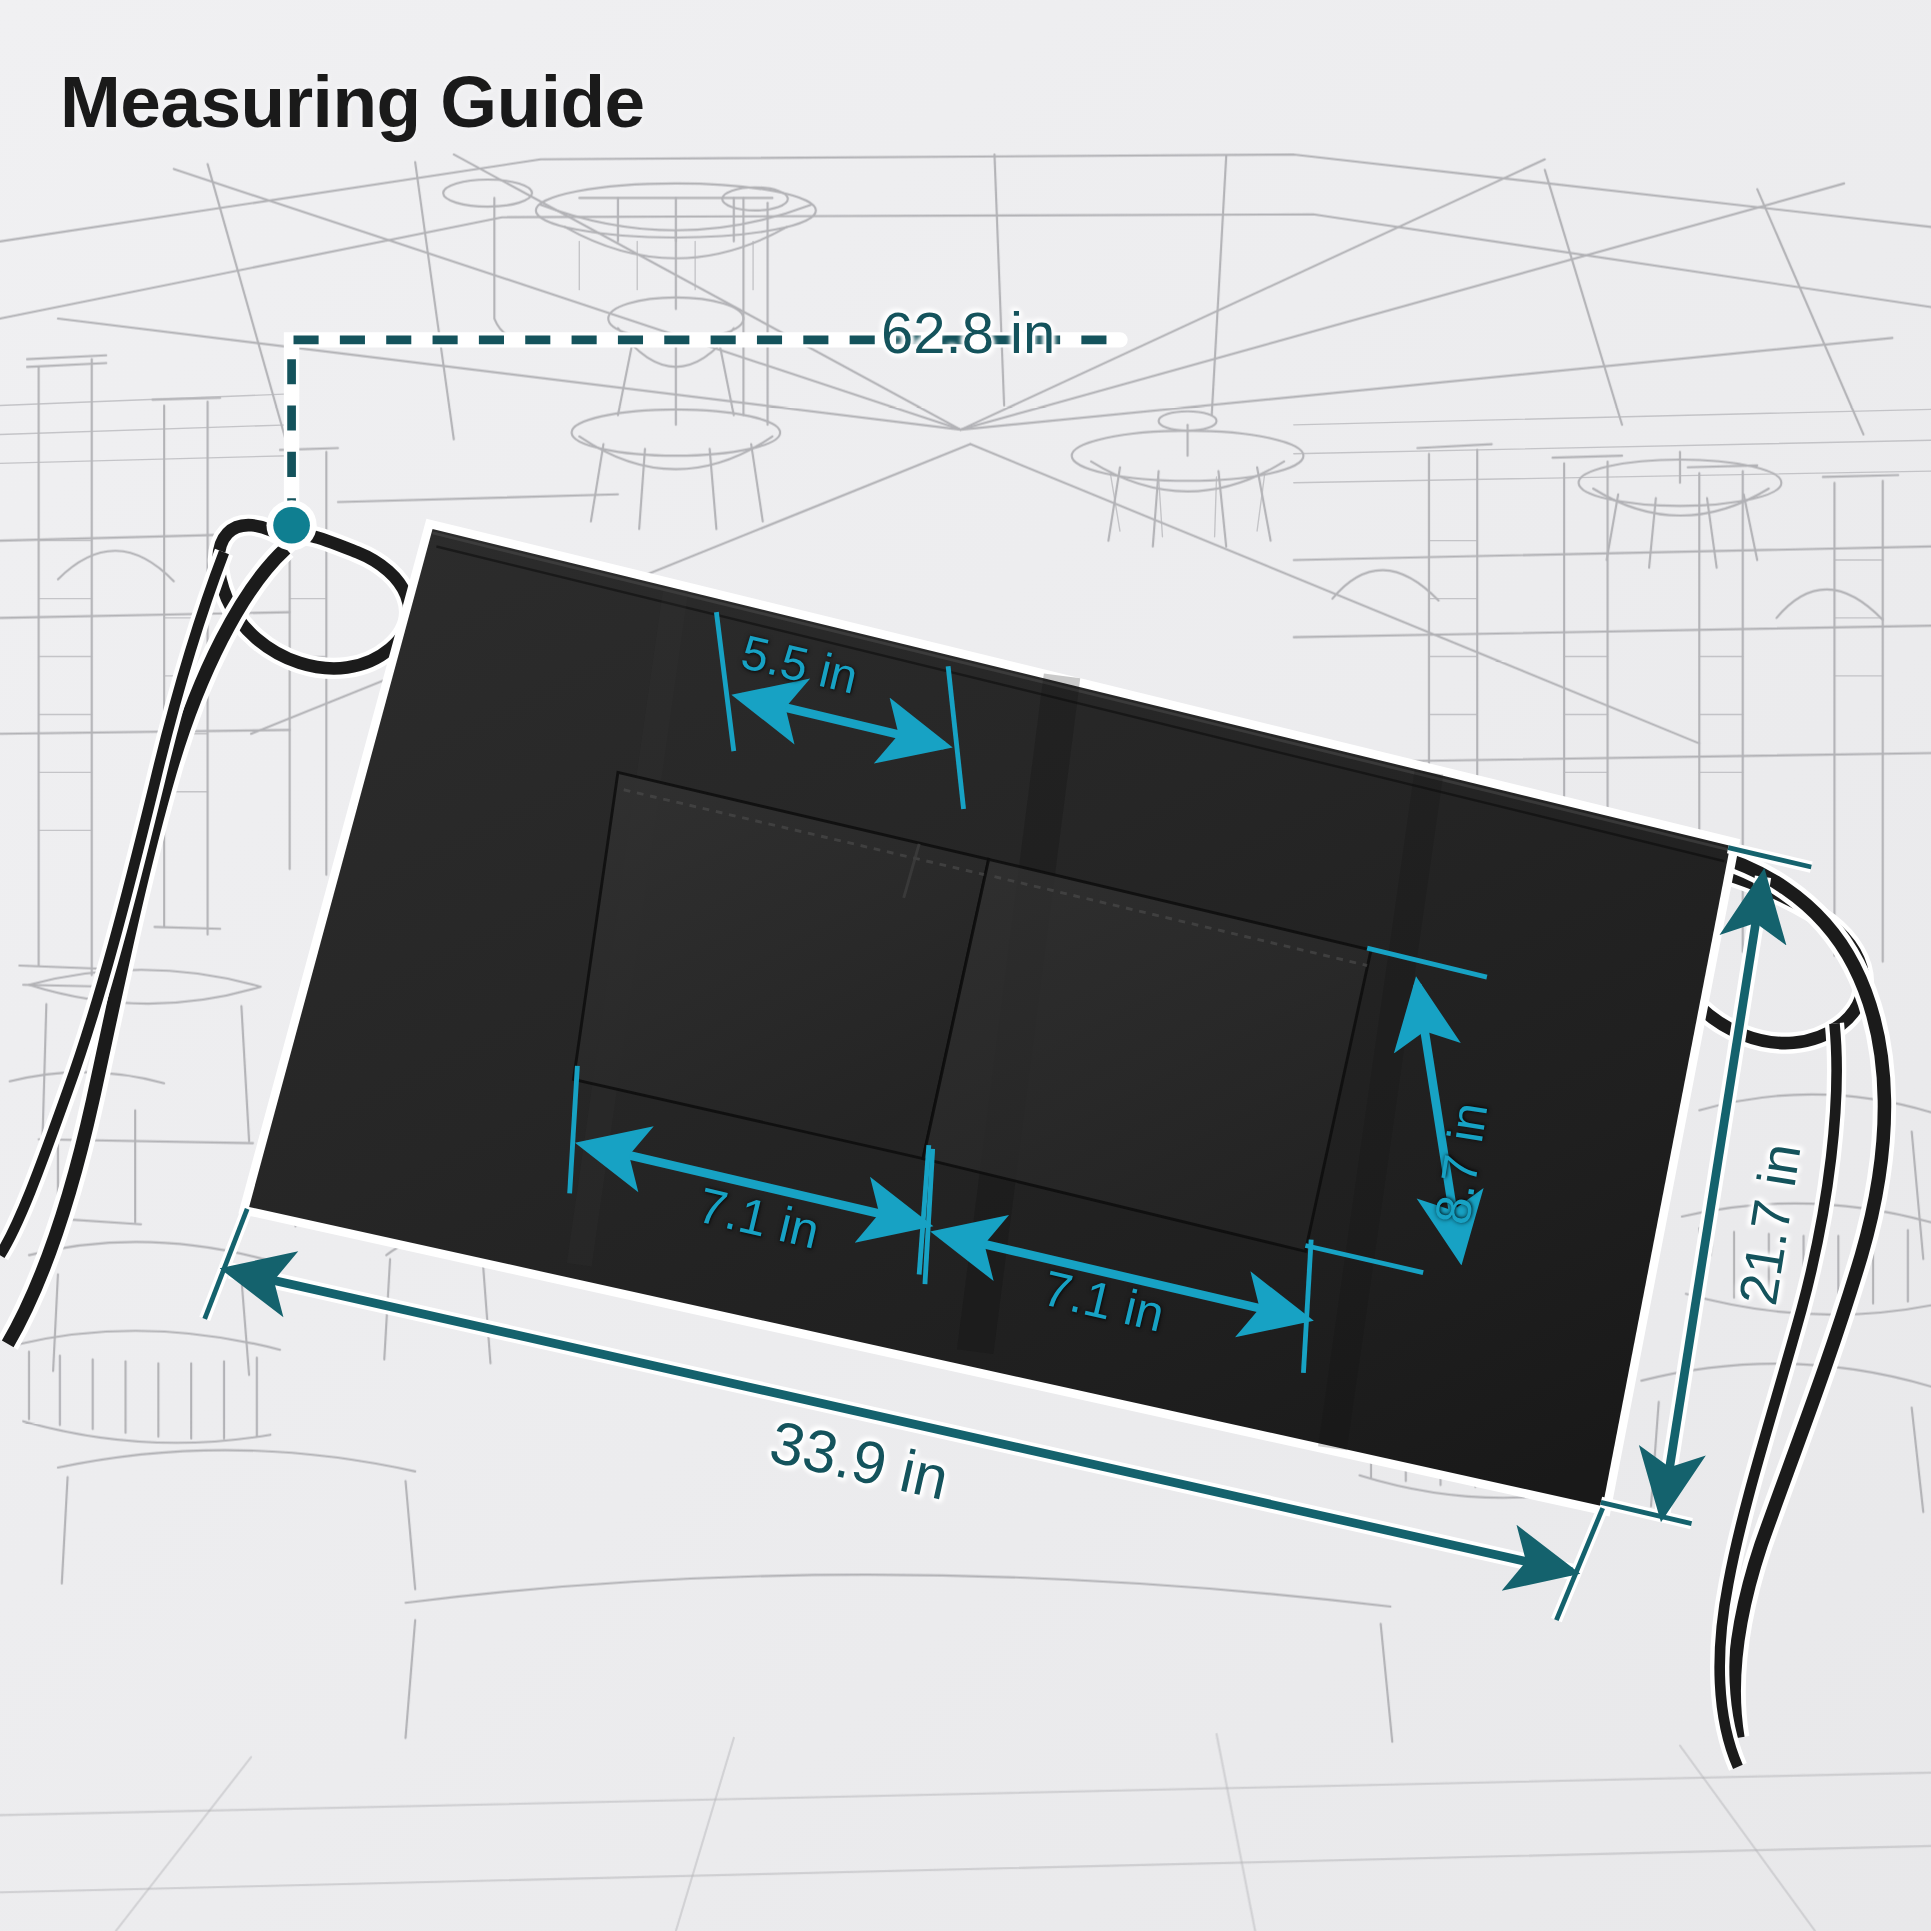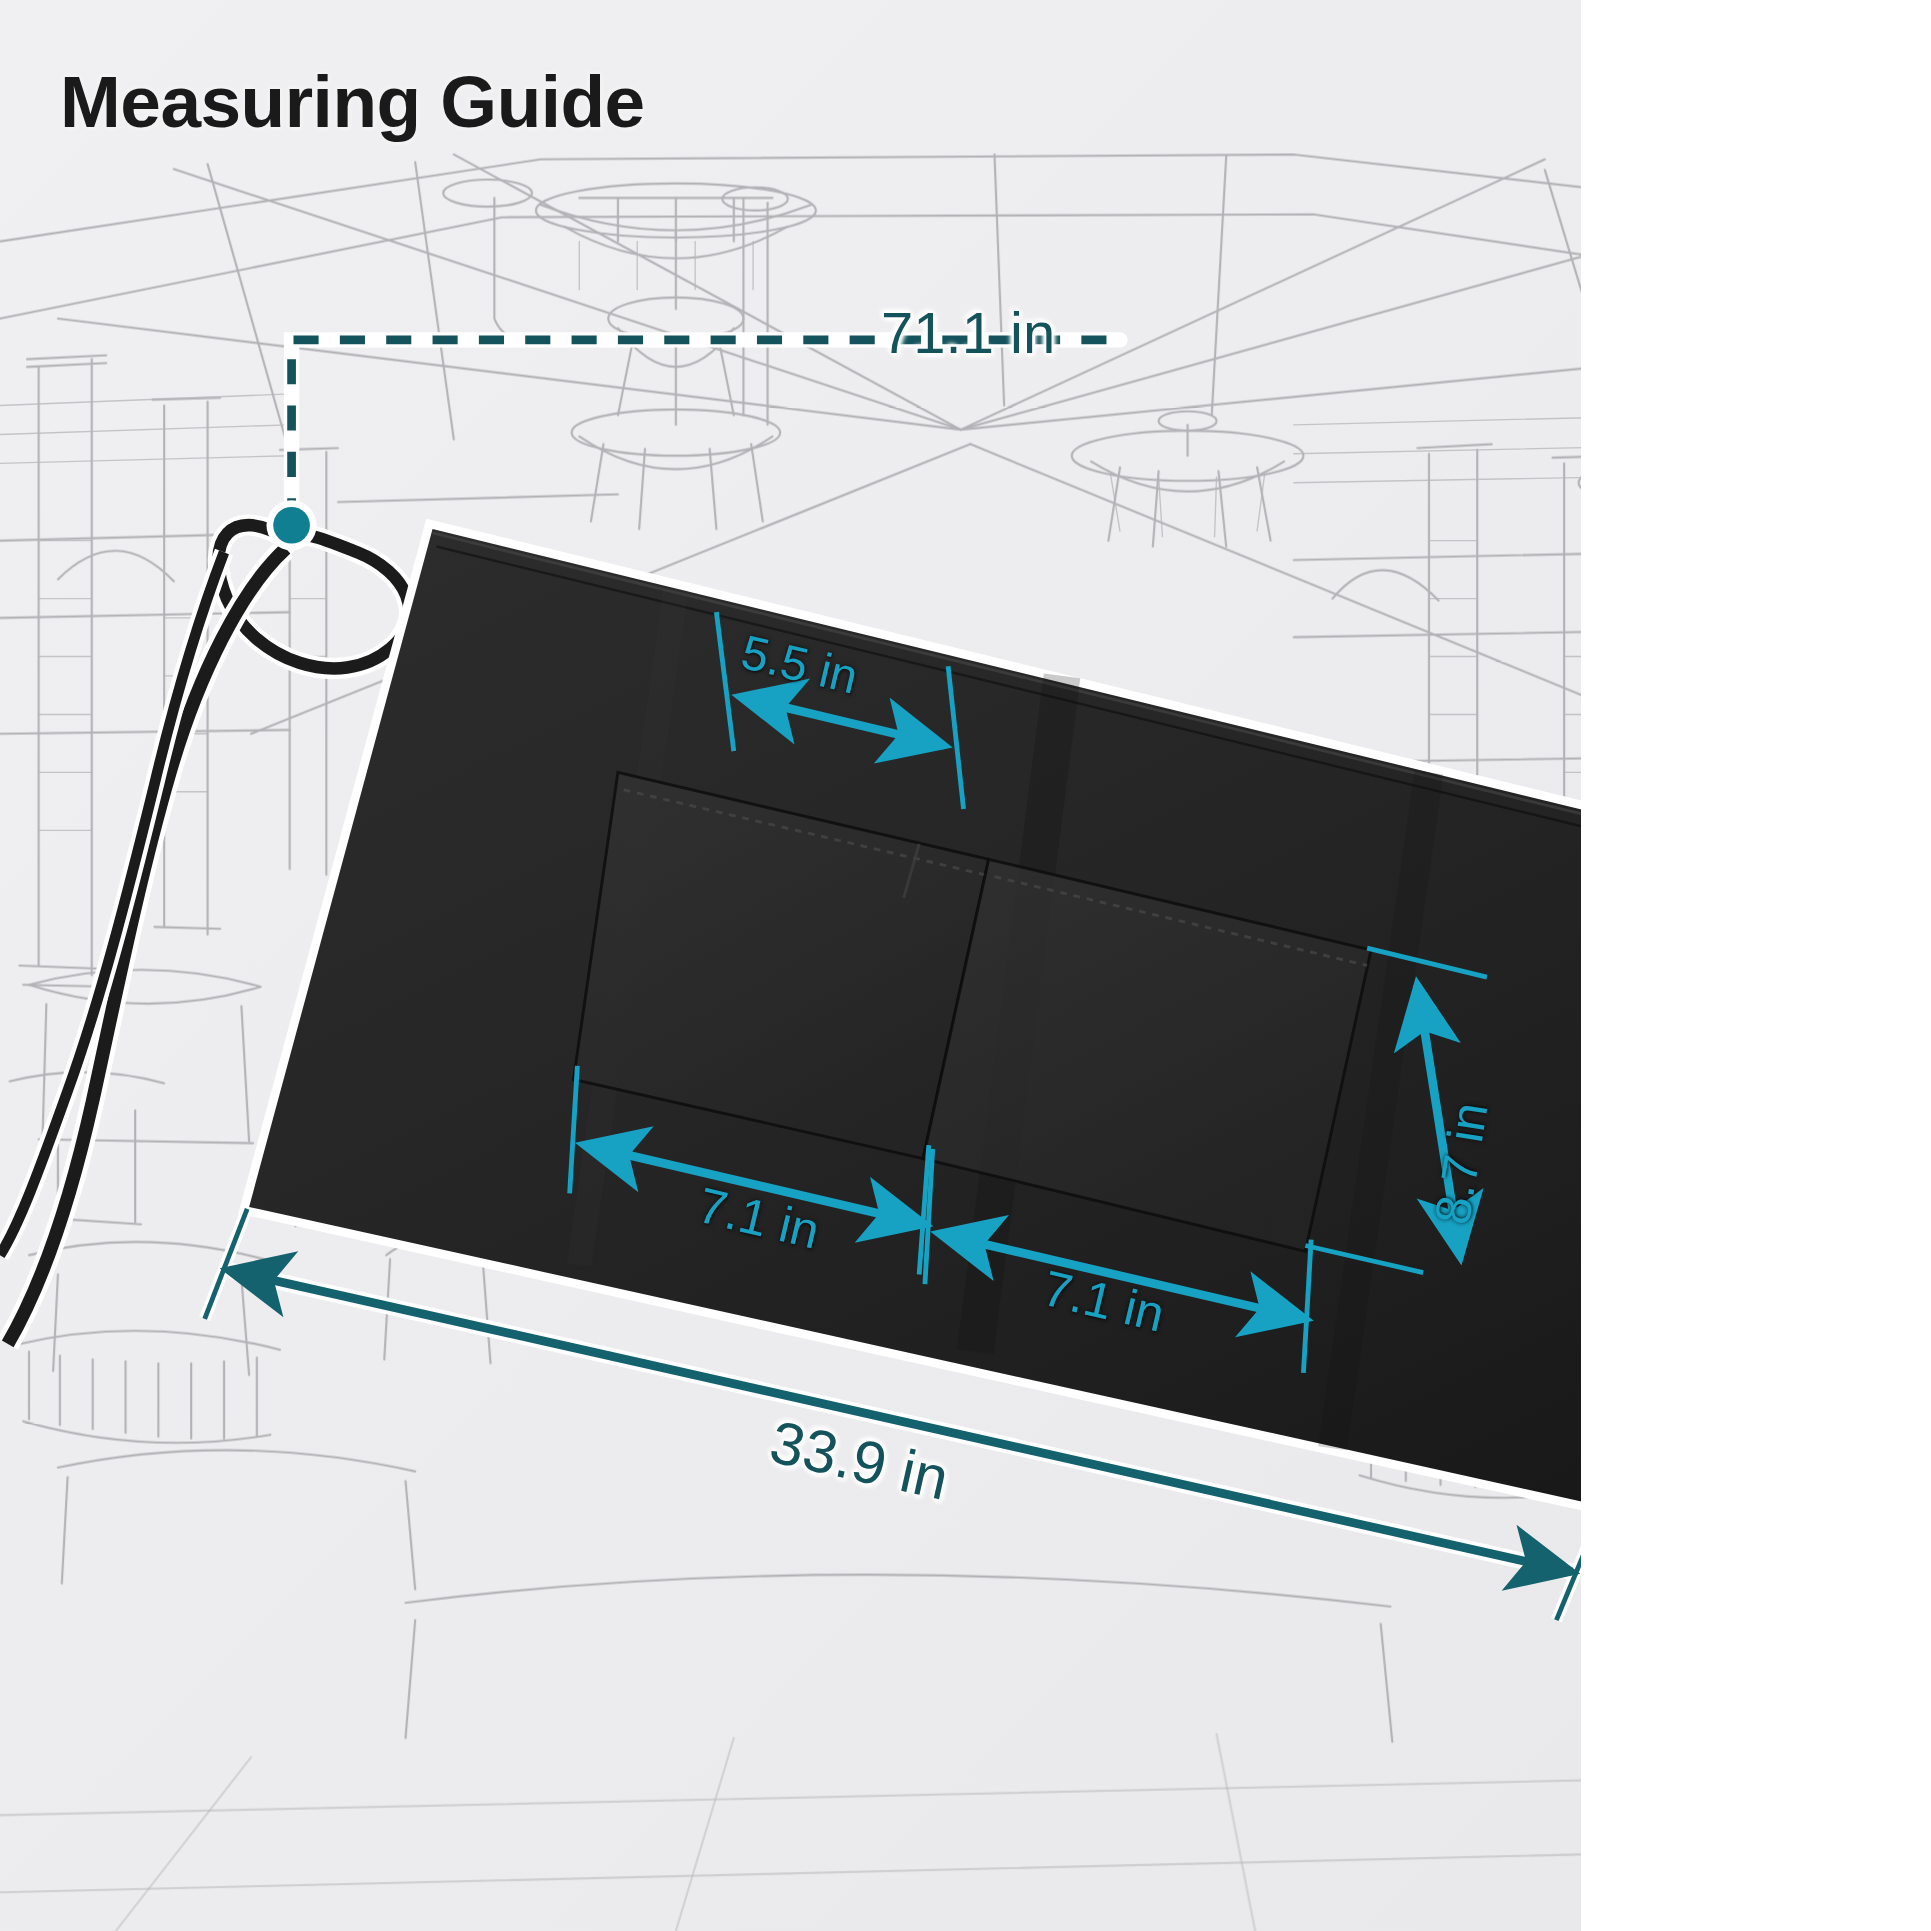--- a/index.html
+++ b/index.html
@@ -2,21 +2,21 @@
 <html><head>
 <meta charset="utf-8">
 <style>
   html, body {
     margin: 0;
     padding: 0;
     background: #ffffff;
   }
   #stage {
     position: relative;
-    width: 1581px;
+    width: 1931px;
     height: 1931px;
     overflow: hidden;
     background: #eeeef0;
     font-family: "Liberation Sans", sans-serif;
   }
   #bg-svg, #main-svg {
     position: absolute;
     left: 0;
     top: 0;
     width: 1931px;
@@ -339,21 +339,21 @@
       <path d="M256 1252 L212 1366" stroke="#14626d" stroke-width="5" fill="none"></path>
       <path d="M1660 1562 L1612 1678" stroke="#ffffff" stroke-width="12" fill="none"></path>
       <path d="M1660 1562 L1612 1678" stroke="#14626d" stroke-width="5" fill="none"></path>
       <path d="M238 1316 L1628 1628" stroke="#ffffff" stroke-width="17" fill="none"></path>
       <path d="M238 1316 L1628 1628" stroke="#14626d" stroke-width="9" fill="none" marker-start="url(#arrDarkStart)" marker-end="url(#arrDark)"></path>
     </g>
   </svg>
 
   <div class="title">Measuring Guide</div>
 
-  <div class="dimlabel dim-dark" style="left:881px; top:304px; font-size:58px;">71.1 in</div>
+  <div class="dimlabel dim-dark" style="left:881px; top:304px; font-size:58px;">62.8 in</div>
 
   <div class="dimlabel dim-bright" style="left:748px; top:628px; font-size:48px; transform:rotate(13.3deg); transform-origin:left top;">5.5 in</div>
 
   <div class="dimlabel dim-bright" style="left:705px; top:1180px; font-size:50px; transform:rotate(13.3deg); transform-origin:left top;">7.1 in</div>
 
   <div class="dimlabel dim-bright" style="left:1050px; top:1263px; font-size:50px; transform:rotate(13.3deg); transform-origin:left top;">7.1 in</div>
 
   <div class="dimlabel dim-bright" style="left:1427px; top:1220px; font-size:50px; transform:rotate(-81deg); transform-origin:left top;">8.7 in</div>
 
   <div class="dimlabel dim-dark" style="left:1730px; top:1300px; font-size:54px; transform:rotate(-81deg); transform-origin:left top;">21.7 in</div>

